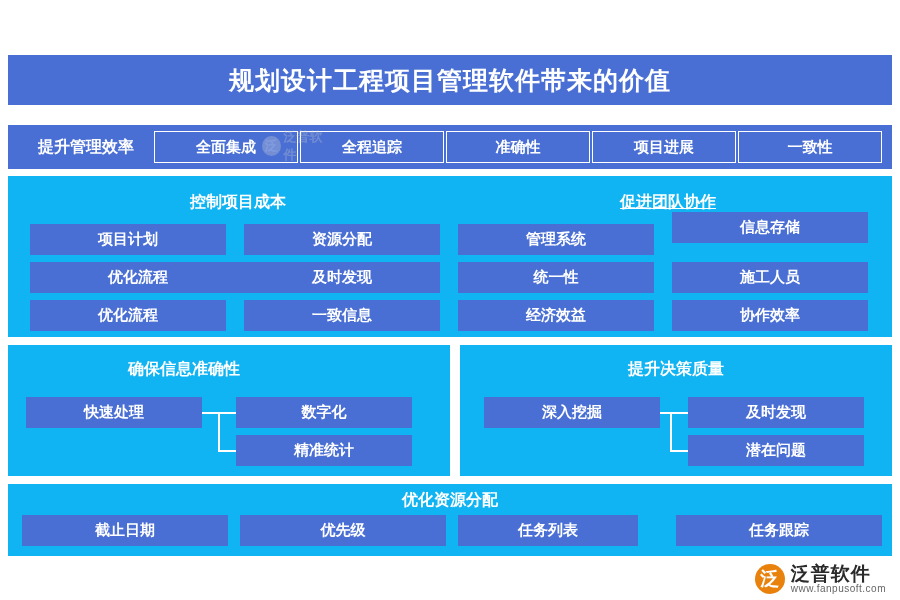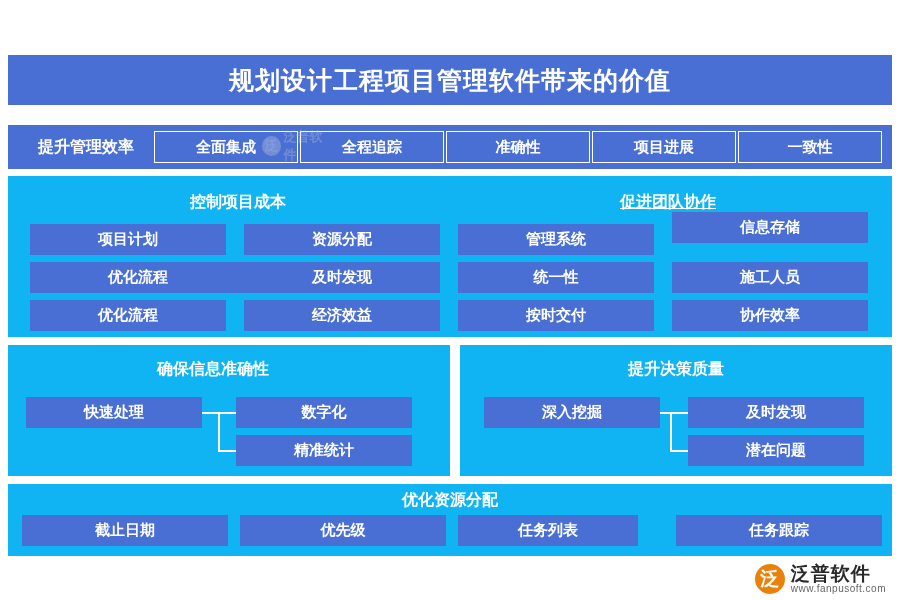--- a/index.html
+++ b/index.html
@@ -130,21 +130,20 @@
     left: 8px;
     top: 345px;
     width: 442px;
     height: 131px;
   }
   #panel-info .panel-heading {
     position: absolute;
     left: 0;
     top: 14px;
     width: 352px;
-    margin-left: 29px;
   }
 
   
   #panel-decision {
     left: 460px;
     top: 345px;
     width: 432px;
     height: 131px;
   }
   #panel-decision .panel-heading {
@@ -271,25 +270,25 @@
   <div class="panel" id="panel-main">
     <div class="panel-heading head-left">控制项目成本</div>
     <div class="panel-heading head-right">促进团队协作</div>
 
     <div class="blue-box" style="left:22px;  top:48px;  width:196px;">项目计划</div>
     <div class="blue-box" style="left:22px;  top:86px;  width:216px;">优化流程</div>
     <div class="blue-box" style="left:22px;  top:124px; width:196px;">优化流程</div>
 
     <div class="blue-box" style="left:236px; top:48px;  width:196px;">资源分配</div>
     <div class="blue-box" style="left:236px; top:86px;  width:196px;">及时发现</div>
-    <div class="blue-box" style="left:236px; top:124px; width:196px;">经济效益</div>
+    <div class="blue-box" style="left:236px; top:124px; width:196px;">一致信息</div>
 
     <div class="blue-box" style="left:450px; top:48px;  width:196px;">管理系统</div>
     <div class="blue-box" style="left:450px; top:86px;  width:196px;">统一性</div>
-    <div class="blue-box" style="left:450px; top:124px; width:196px;">按时交付</div>
+    <div class="blue-box" style="left:450px; top:124px; width:196px;">经济效益</div>
 
     <div class="blue-box" style="left:664px; top:36px;  width:196px;">信息存储</div>
     <div class="blue-box" style="left:664px; top:86px;  width:196px;">施工人员</div>
     <div class="blue-box" style="left:664px; top:124px; width:196px;">协作效率</div>
   </div>
 
   <div class="panel" id="panel-info">
     <div class="panel-heading">确保信息准确性</div>
     <div class="blue-box" style="left:18px; top:52px; width:176px;">快速处理</div>
     <div class="blue-box" style="left:228px; top:52px; width:176px;">数字化</div>

